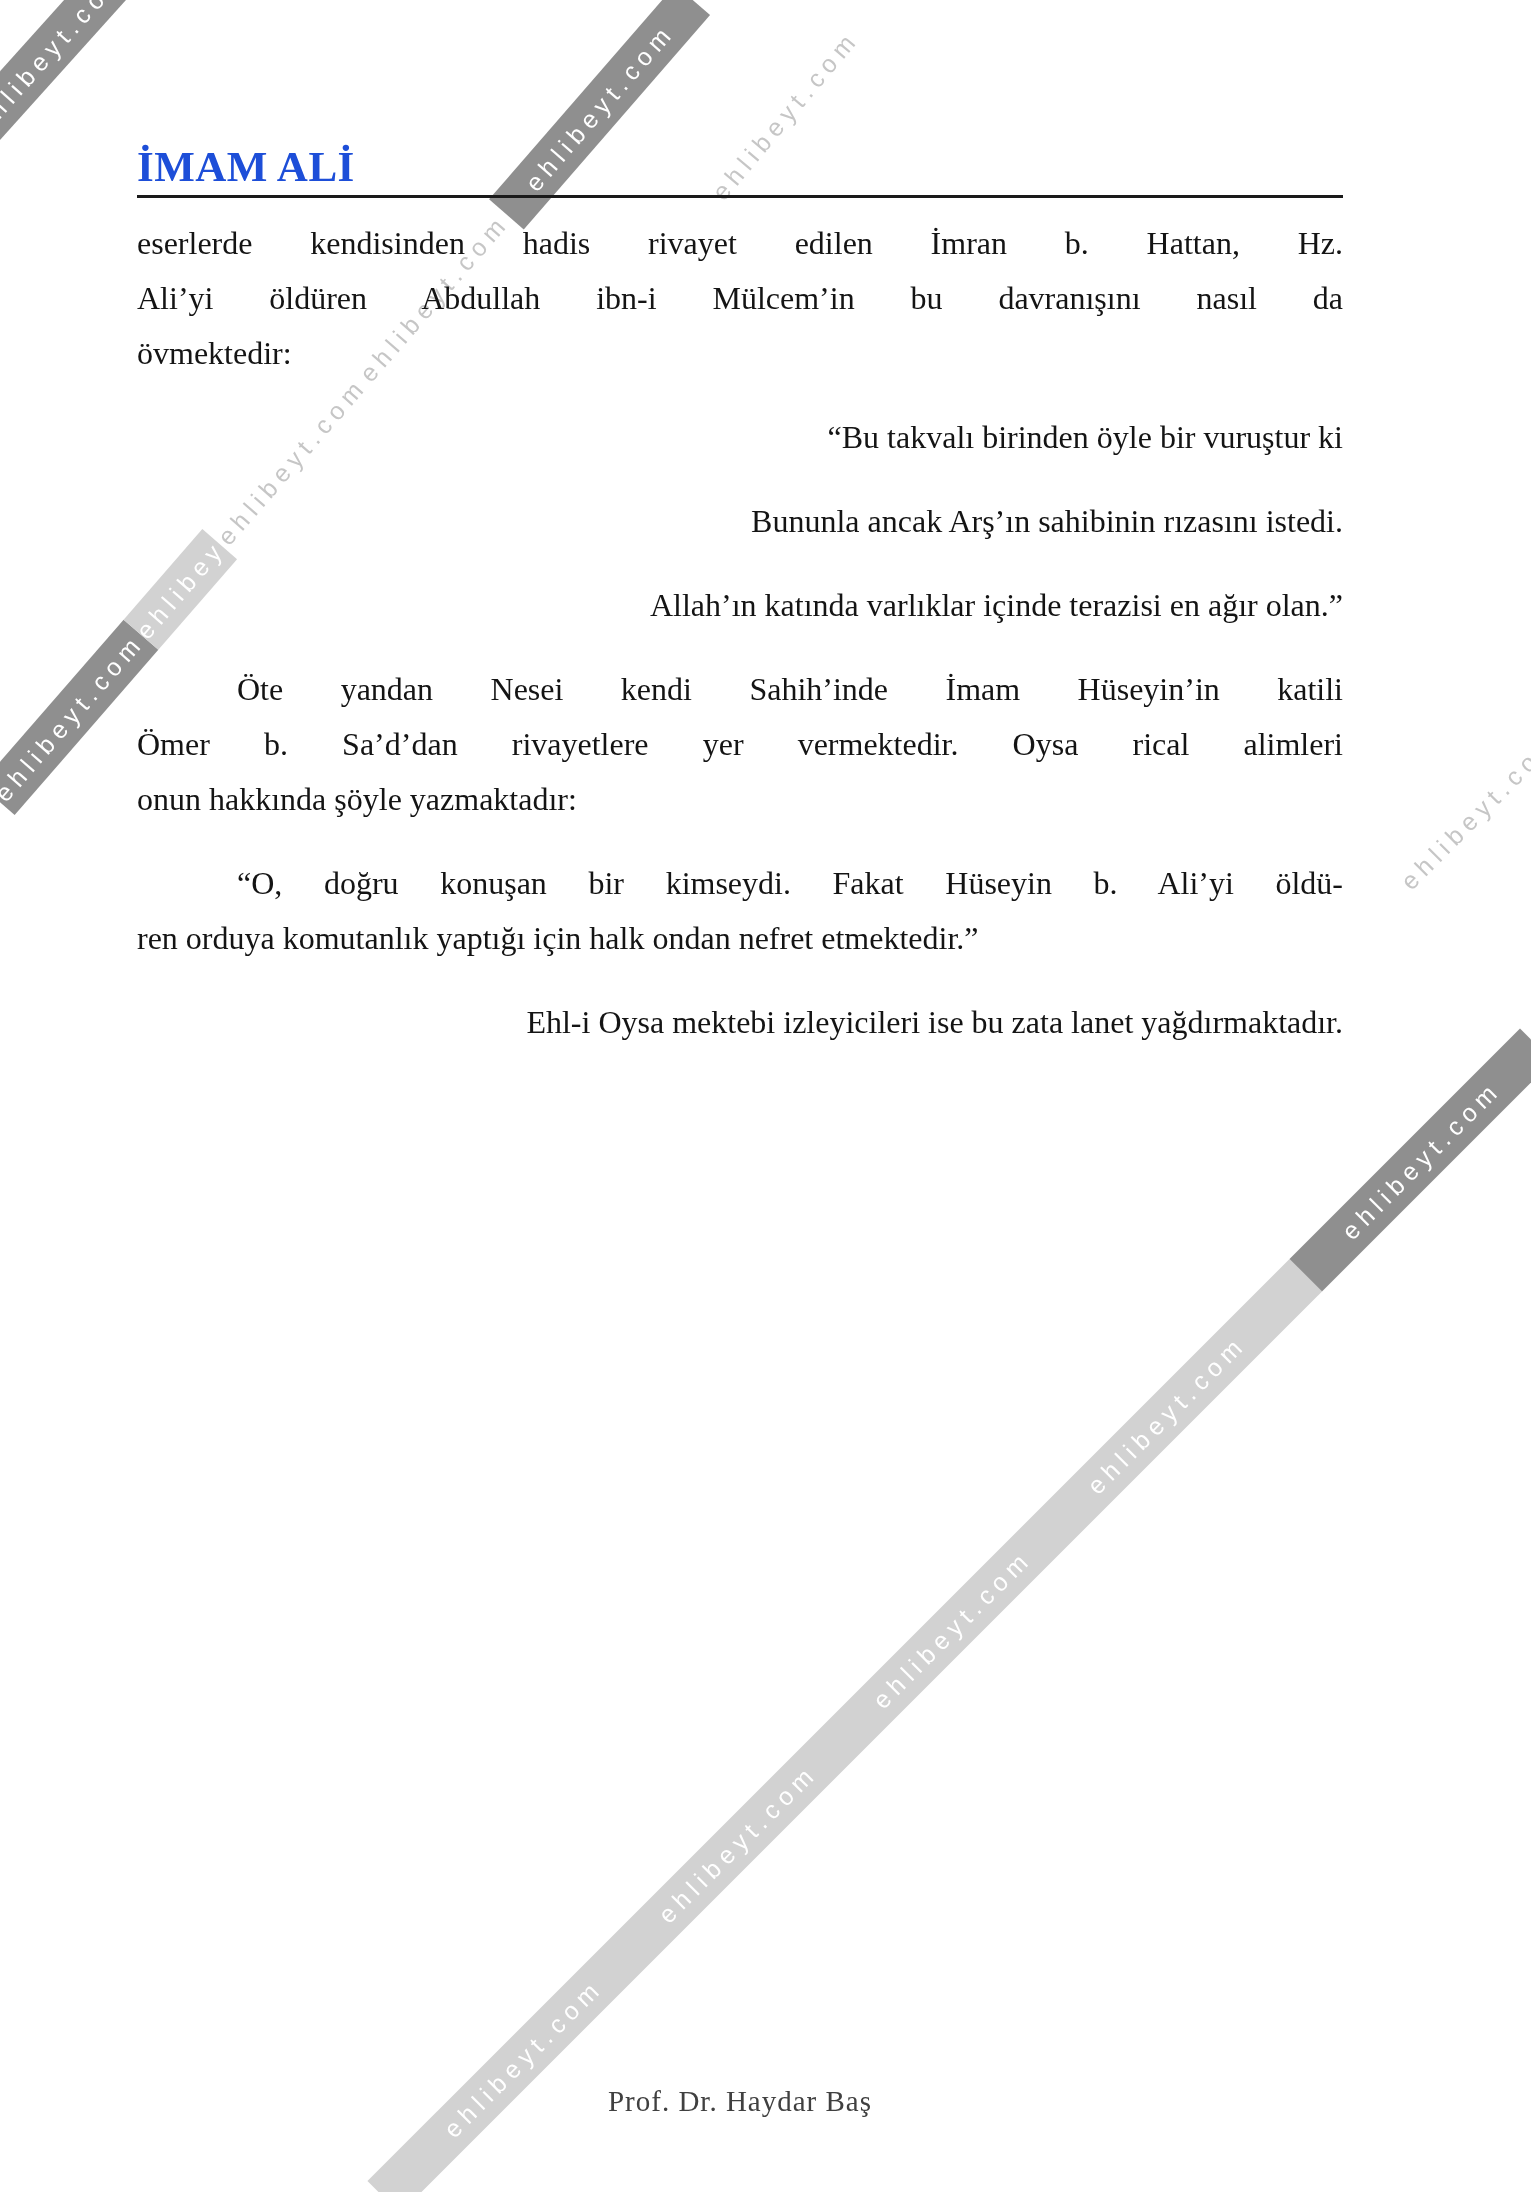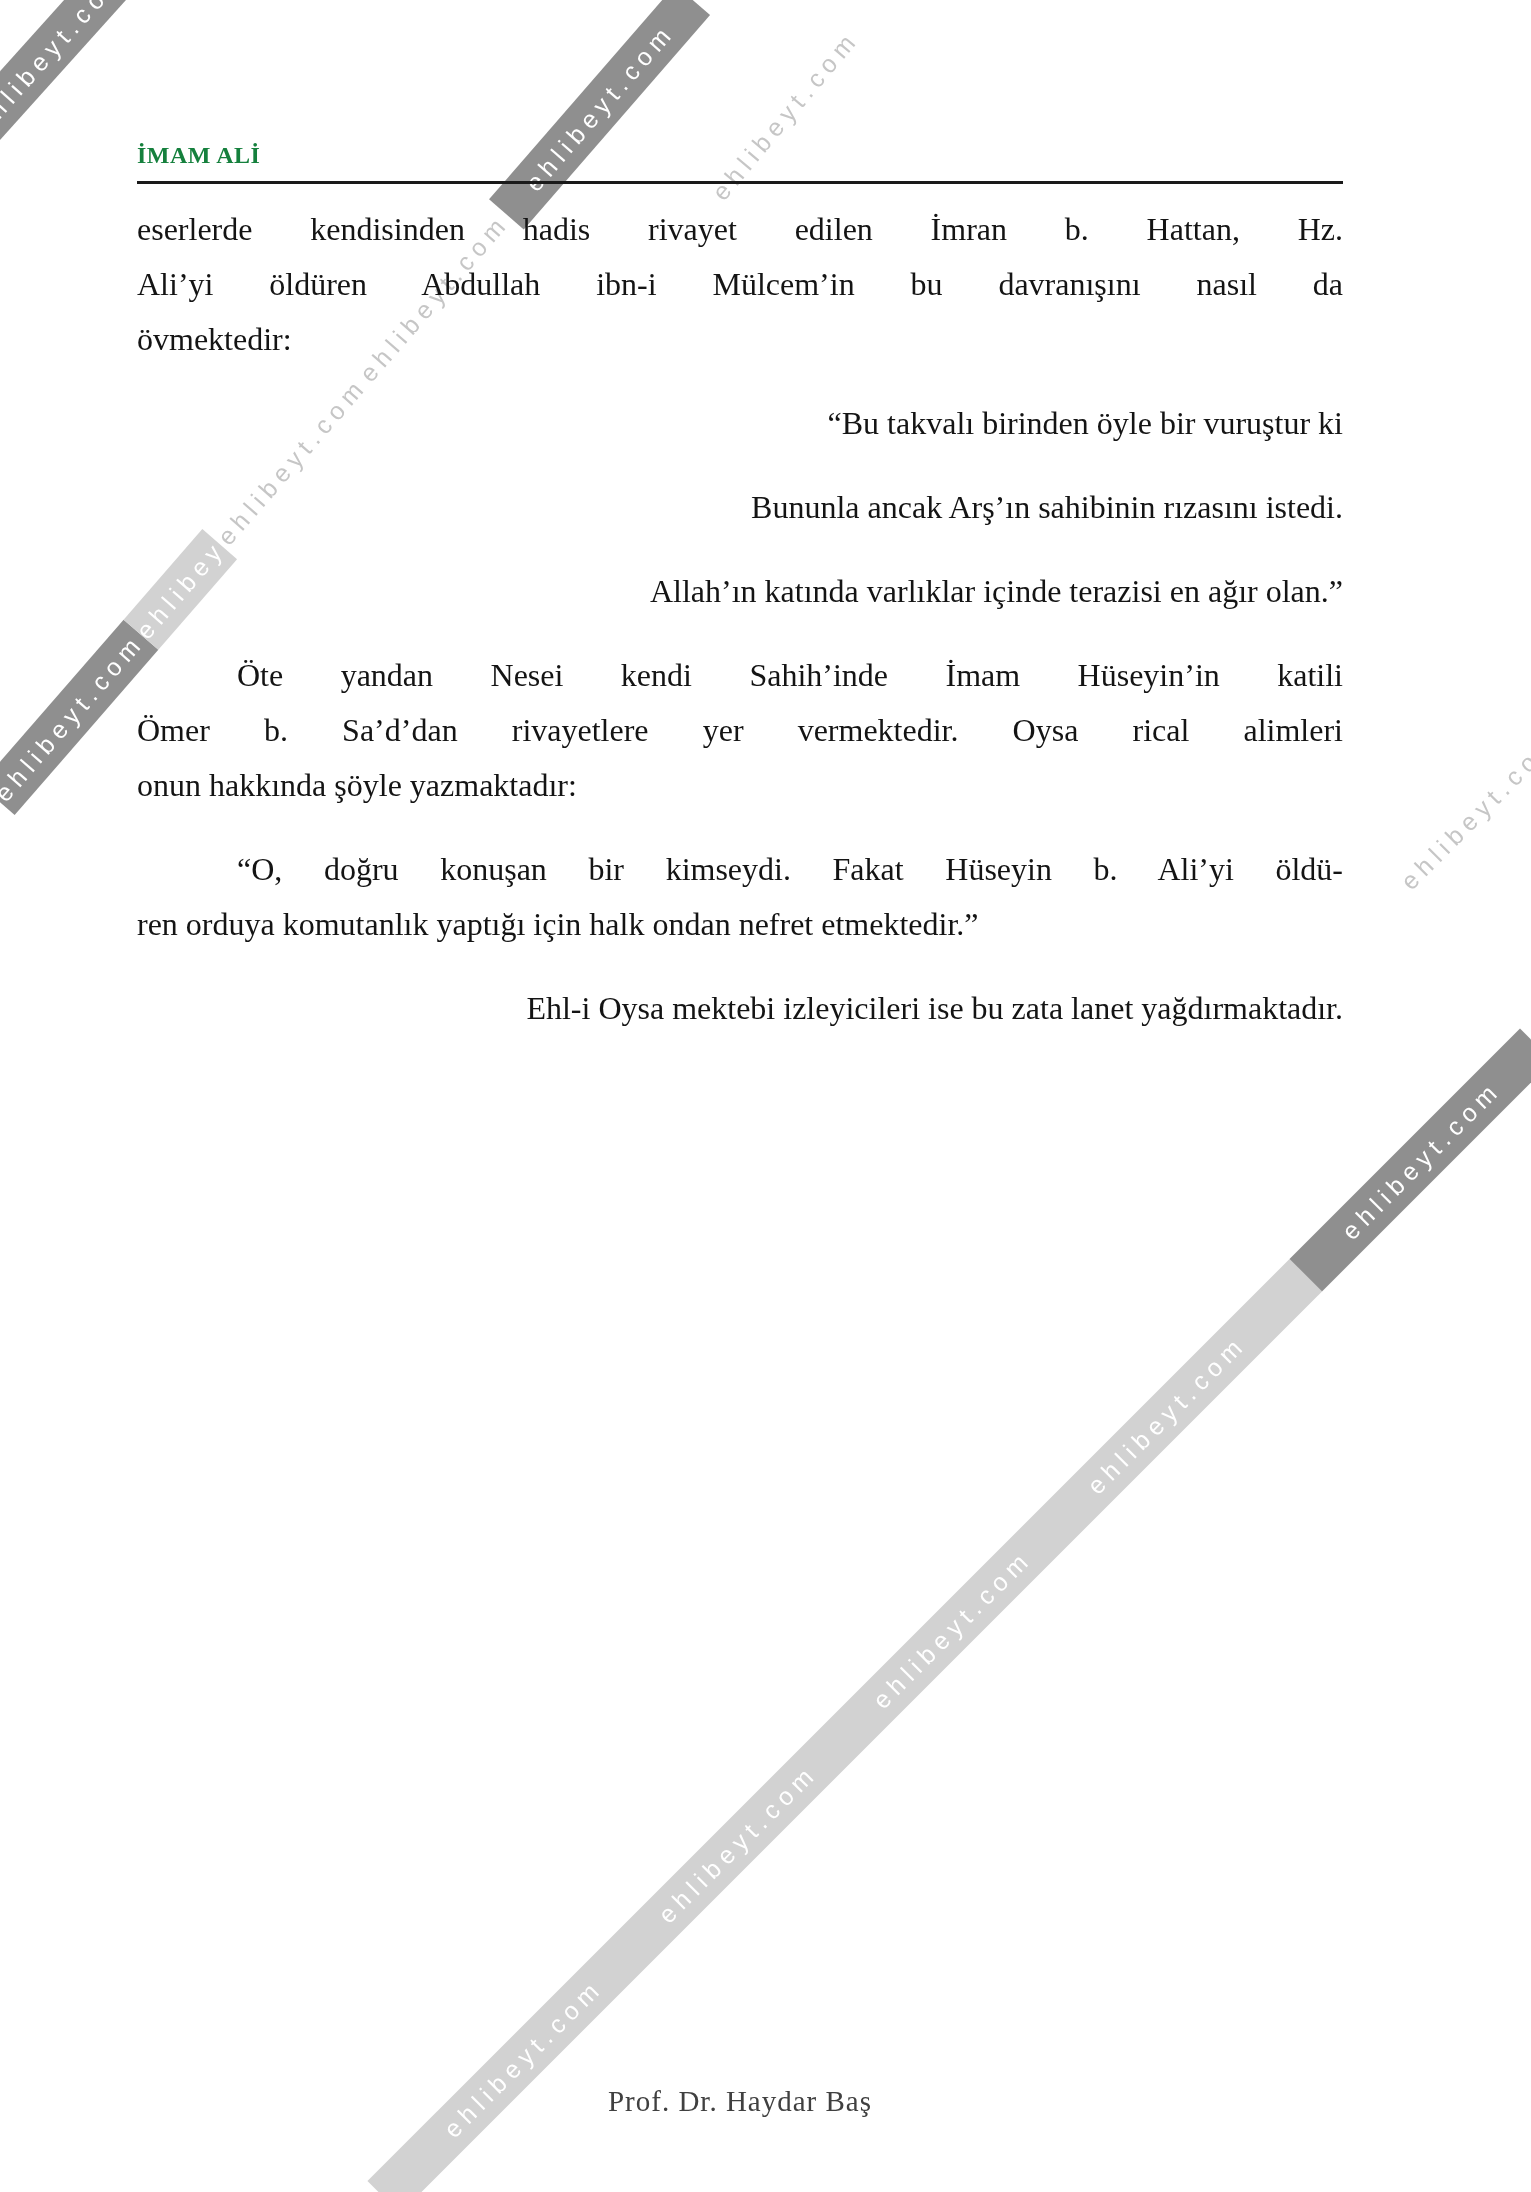--- a/index.html
+++ b/index.html
@@ -35,24 +35,24 @@
 
   
   .content {
     position:absolute;
     left:137px; top:142px;
     width:1206px;
     z-index:2;
   }
   .header {
     font-weight:bold;
-    font-size:24px;
+    font-size:43px;
     letter-spacing:0.5px;
-    color:#15803d;
-    padding-bottom:12px;
+    color:#1d4ed8;
+    padding-bottom:4px;
     border-bottom:3px solid #1a1a1a;
   }
   .body-text {
     margin-top:18px;
     font-size:32px;
     color:#141414;
   }
   .para { margin-bottom:29px; }
   .line { line-height:55px; min-height:55px; }
   .just { text-align:justify; text-align-last:justify; }

